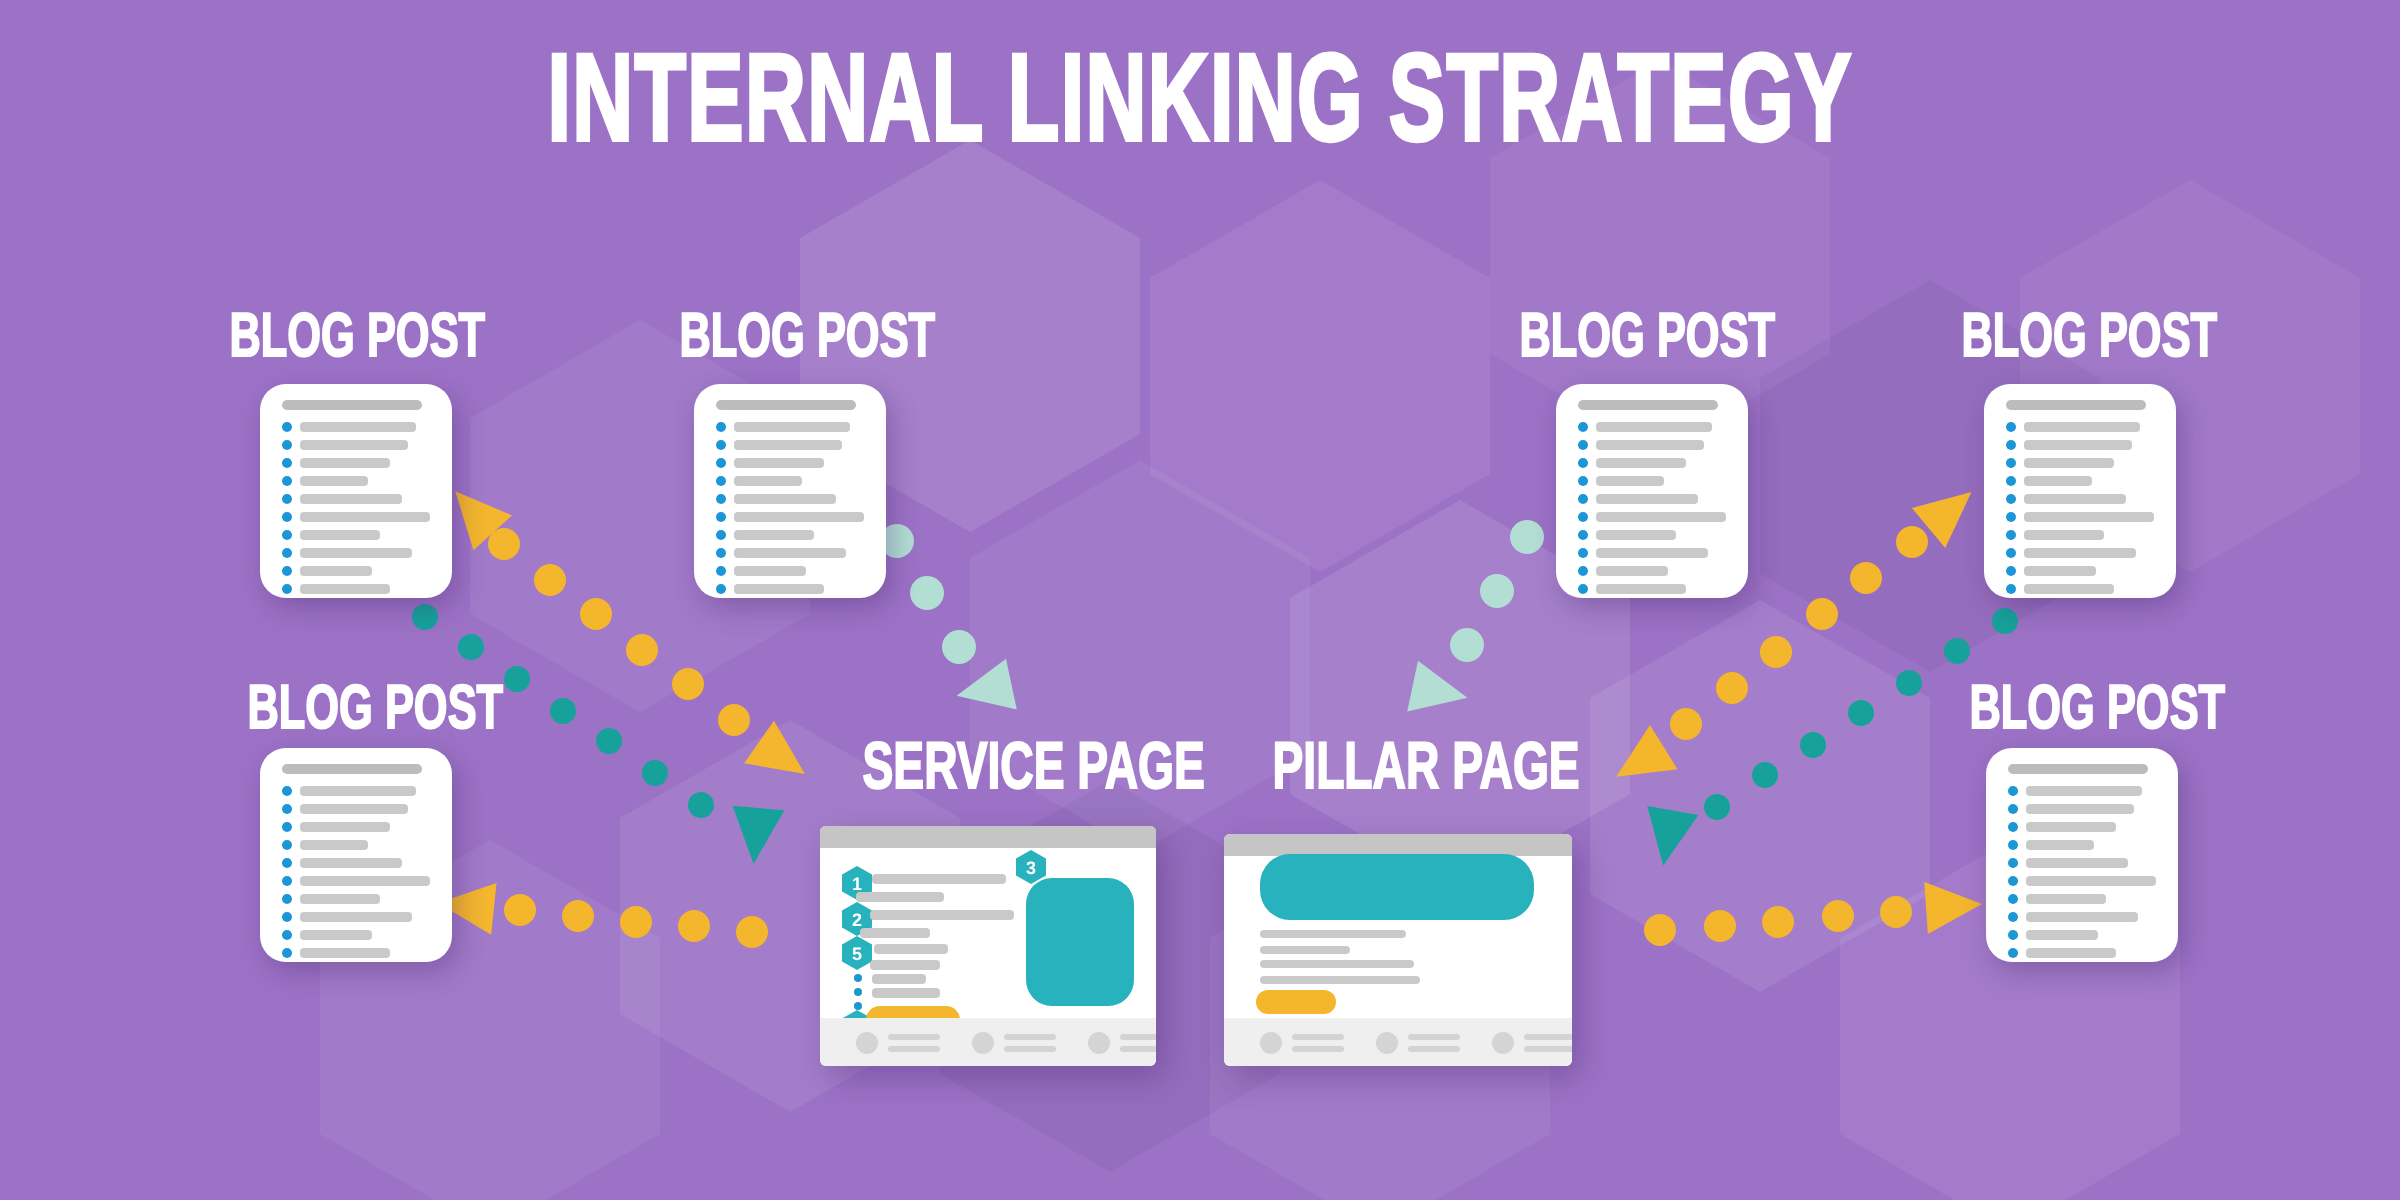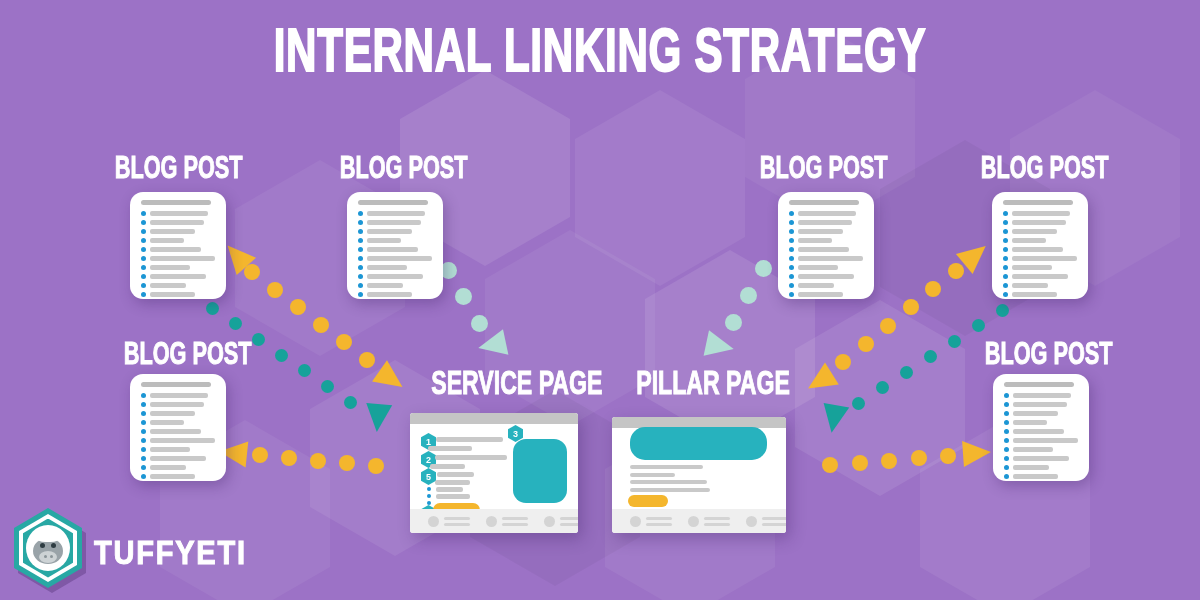--- a/index.html
+++ b/index.html
@@ -477,29 +477,14 @@
       <div class="foot-group">
           <div class="foot-circle"></div>
           <div class="foot-lines">
             <div class="fl"></div>
             <div class="fl"></div>
           </div>
         </div>
     </div>
   </div>
 
-  <div id="logo">
-    <div class="lhex" style="left:4px;top:5px;width:68px;height:80px;background:rgba(40,10,70,.25);"></div>
-    <div class="lhex" style="left:0;top:0;width:68px;height:80px;background:var(--logo-teal,#28A8A4);"></div>
-    <div class="lhex" style="left:5px;top:6px;width:58px;height:68px;background:#fff;"></div>
-    <div class="lhex" style="left:9px;top:10.5px;width:50px;height:59px;background:var(--logo-teal,#28A8A4);"></div>
-    <div class="yeti-part" style="left:12px;top:17px;width:44px;height:46px;background:#fff;"></div>
-    <div class="yeti-part" style="left:19px;top:30px;width:30px;height:26px;background:var(--face-gray,#99A3A8);"></div>
-    <div class="yeti-part" style="left:22px;top:24px;width:24px;height:10px;background:#fff;border-radius:40%;"></div>
-    <div class="yeti-part" style="left:26px;top:35px;width:5px;height:5px;background:#2E3C42;"></div>
-    <div class="yeti-part" style="left:37px;top:35px;width:5px;height:5px;background:#2E3C42;"></div>
-    <div class="yeti-part" style="left:25px;top:43px;width:18px;height:12px;background:#CDD3D5;"></div>
-    <div class="yeti-part" style="left:30px;top:47px;width:3px;height:3px;background:#8A9599;"></div>
-    <div class="yeti-part" style="left:36px;top:47px;width:3px;height:3px;background:#8A9599;"></div>
-    <div class="brand-text">TUFFYETI</div>
-  </div>
 
 </div>
 
 </body></html>

